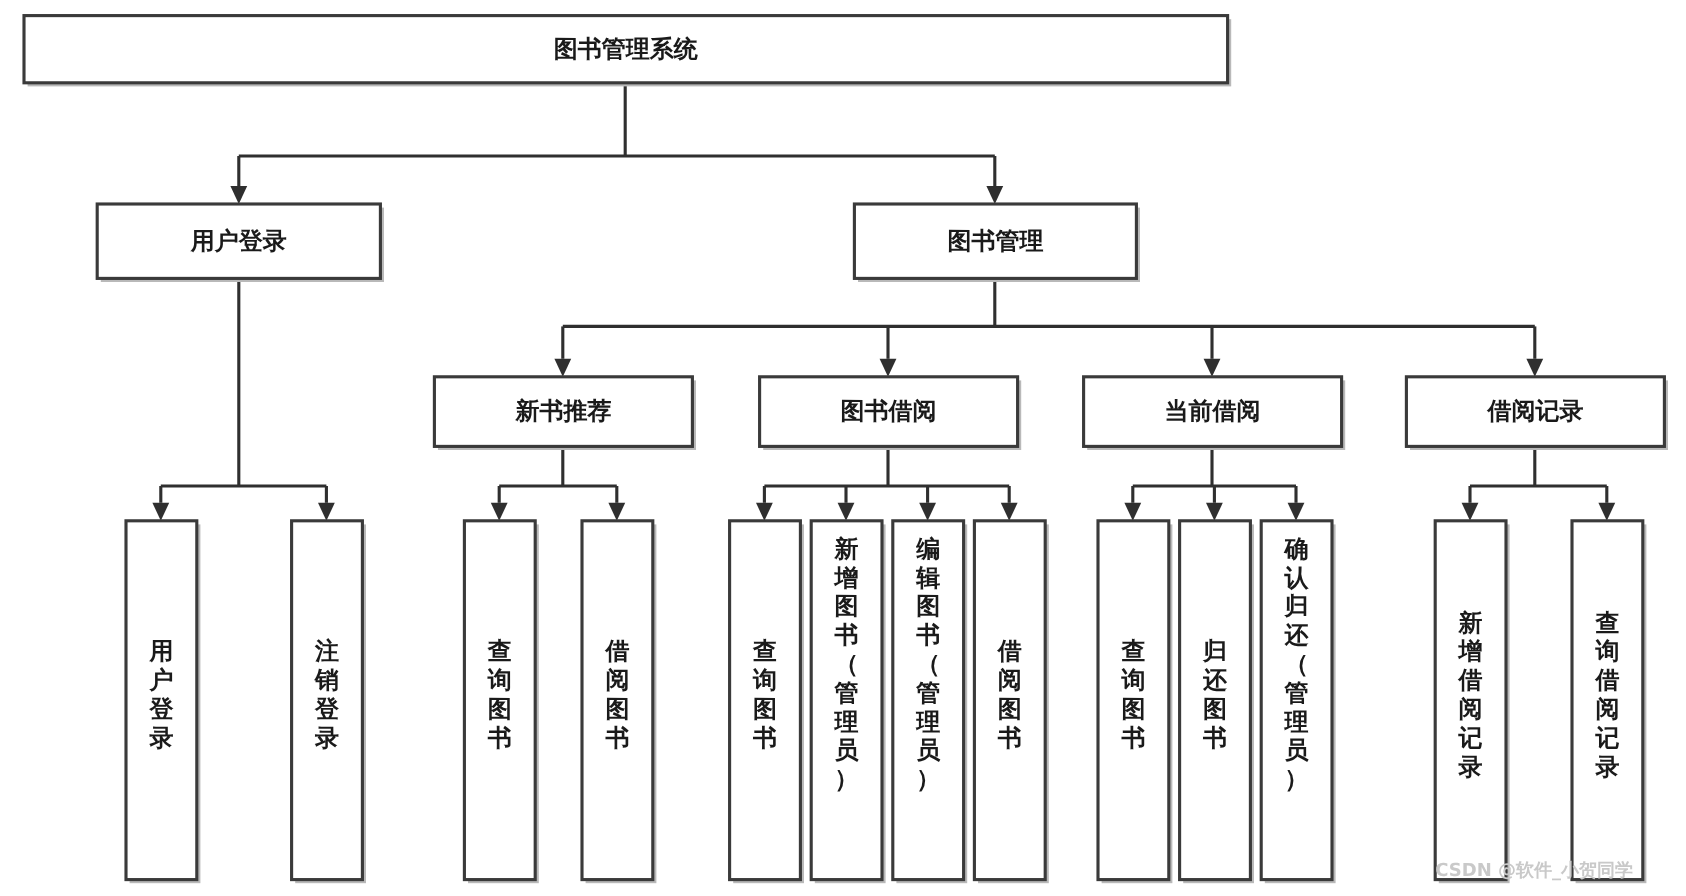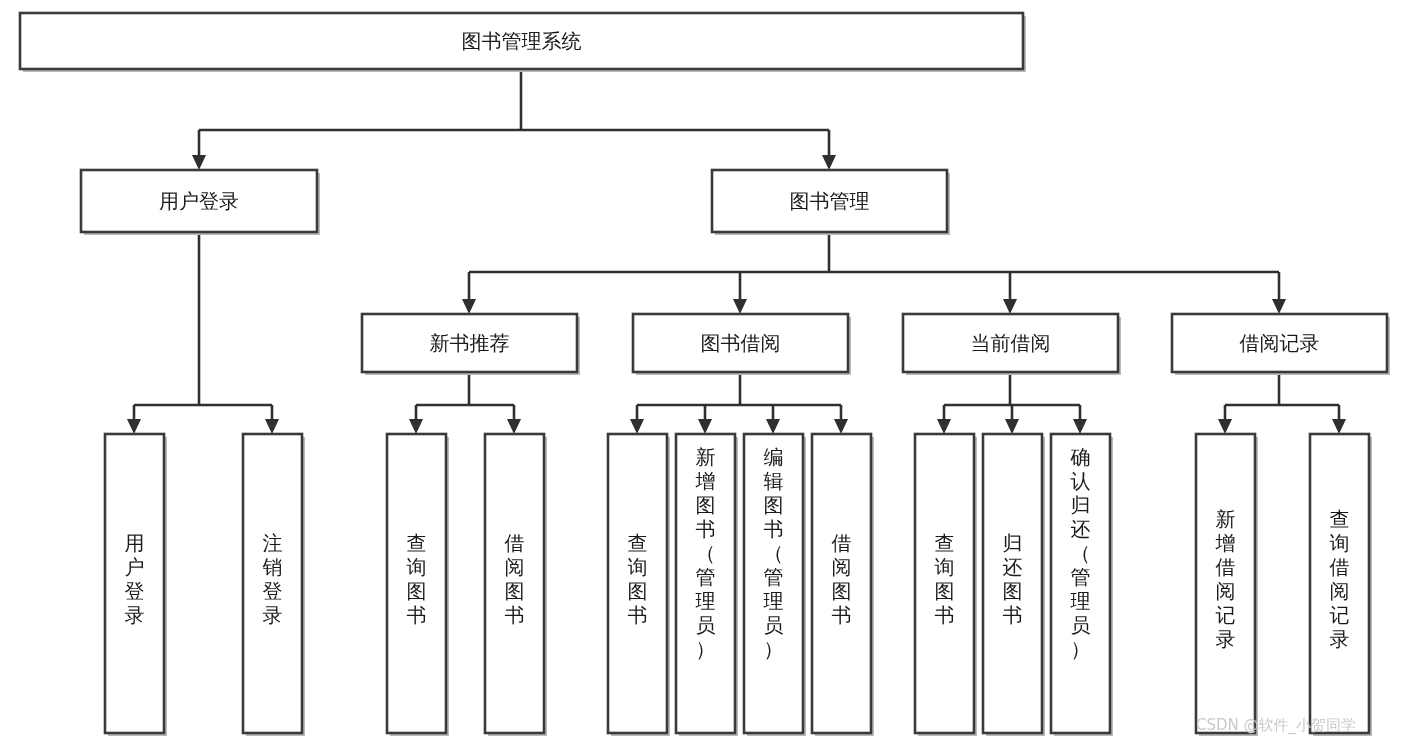--- a/index.html
+++ b/index.html
@@ -1,21 +1,21 @@
 <!DOCTYPE html>
 <html><head>
 <meta charset="utf-8">
 <style>
   html,body{margin:0;padding:0;background:#ffffff;}
   body{
     width:1405px;height:747px;overflow:hidden;
     font-family:"DejaVu Sans","Liberation Sans",sans-serif;
     position:relative;
   }
-  #diagram-root{position:absolute;left:0;top:0;width:1405px;height:747px;}
+  #diagram-root{position:absolute;left:0;top:0;width:1405px;height:747px;font-weight:bold;}
   svg.diagram{display:block;width:1405px;height:747px;background:#fff;}
   .node-box{fill:#ffffff;stroke:#3a3a3a;stroke-width:2.6;}
   .node-box-shadow{fill:#b9b9b9;stroke:none;}
   .conn{stroke:#2f2f2f;stroke-width:2.6;fill:none;stroke-linecap:butt;}
   .arrow-head{fill:#2f2f2f;stroke:none;}
   .node-label{
     font-family:"DejaVu Sans","Liberation Sans",sans-serif;
     font-size:20px;fill:#1a1a1a;dominant-baseline:middle;text-anchor:middle;
   }
   .node-label-v{

